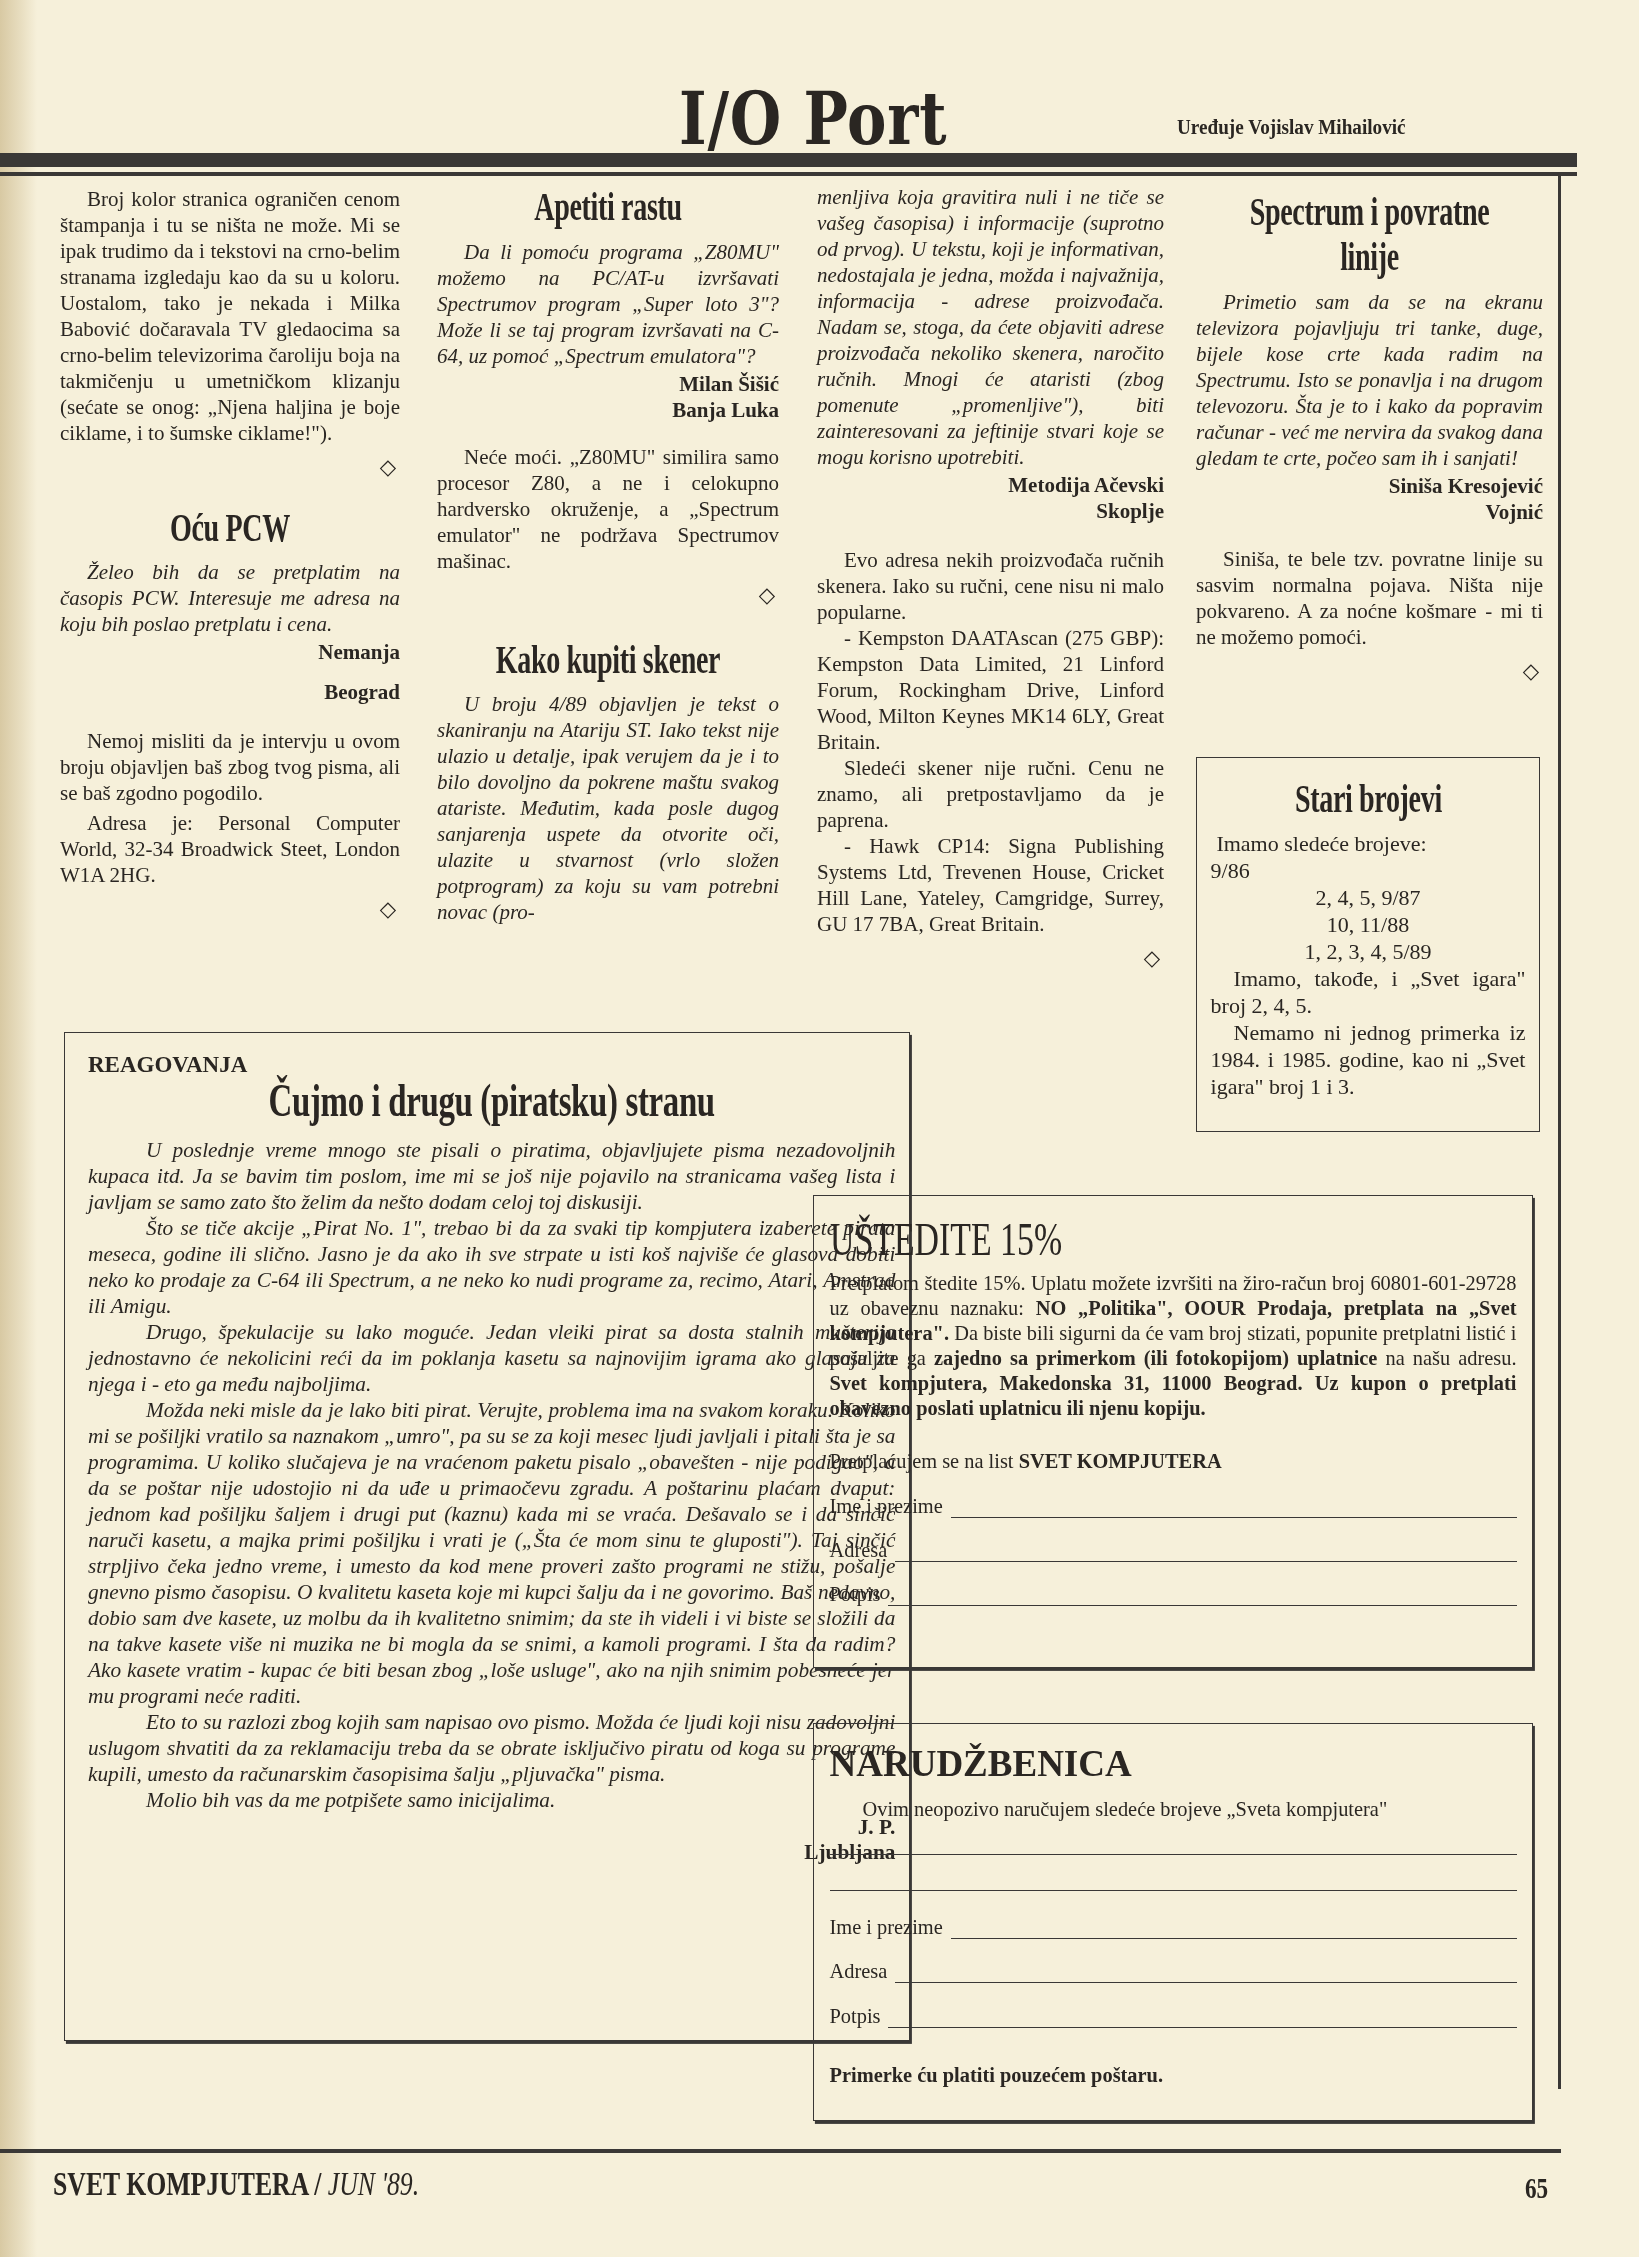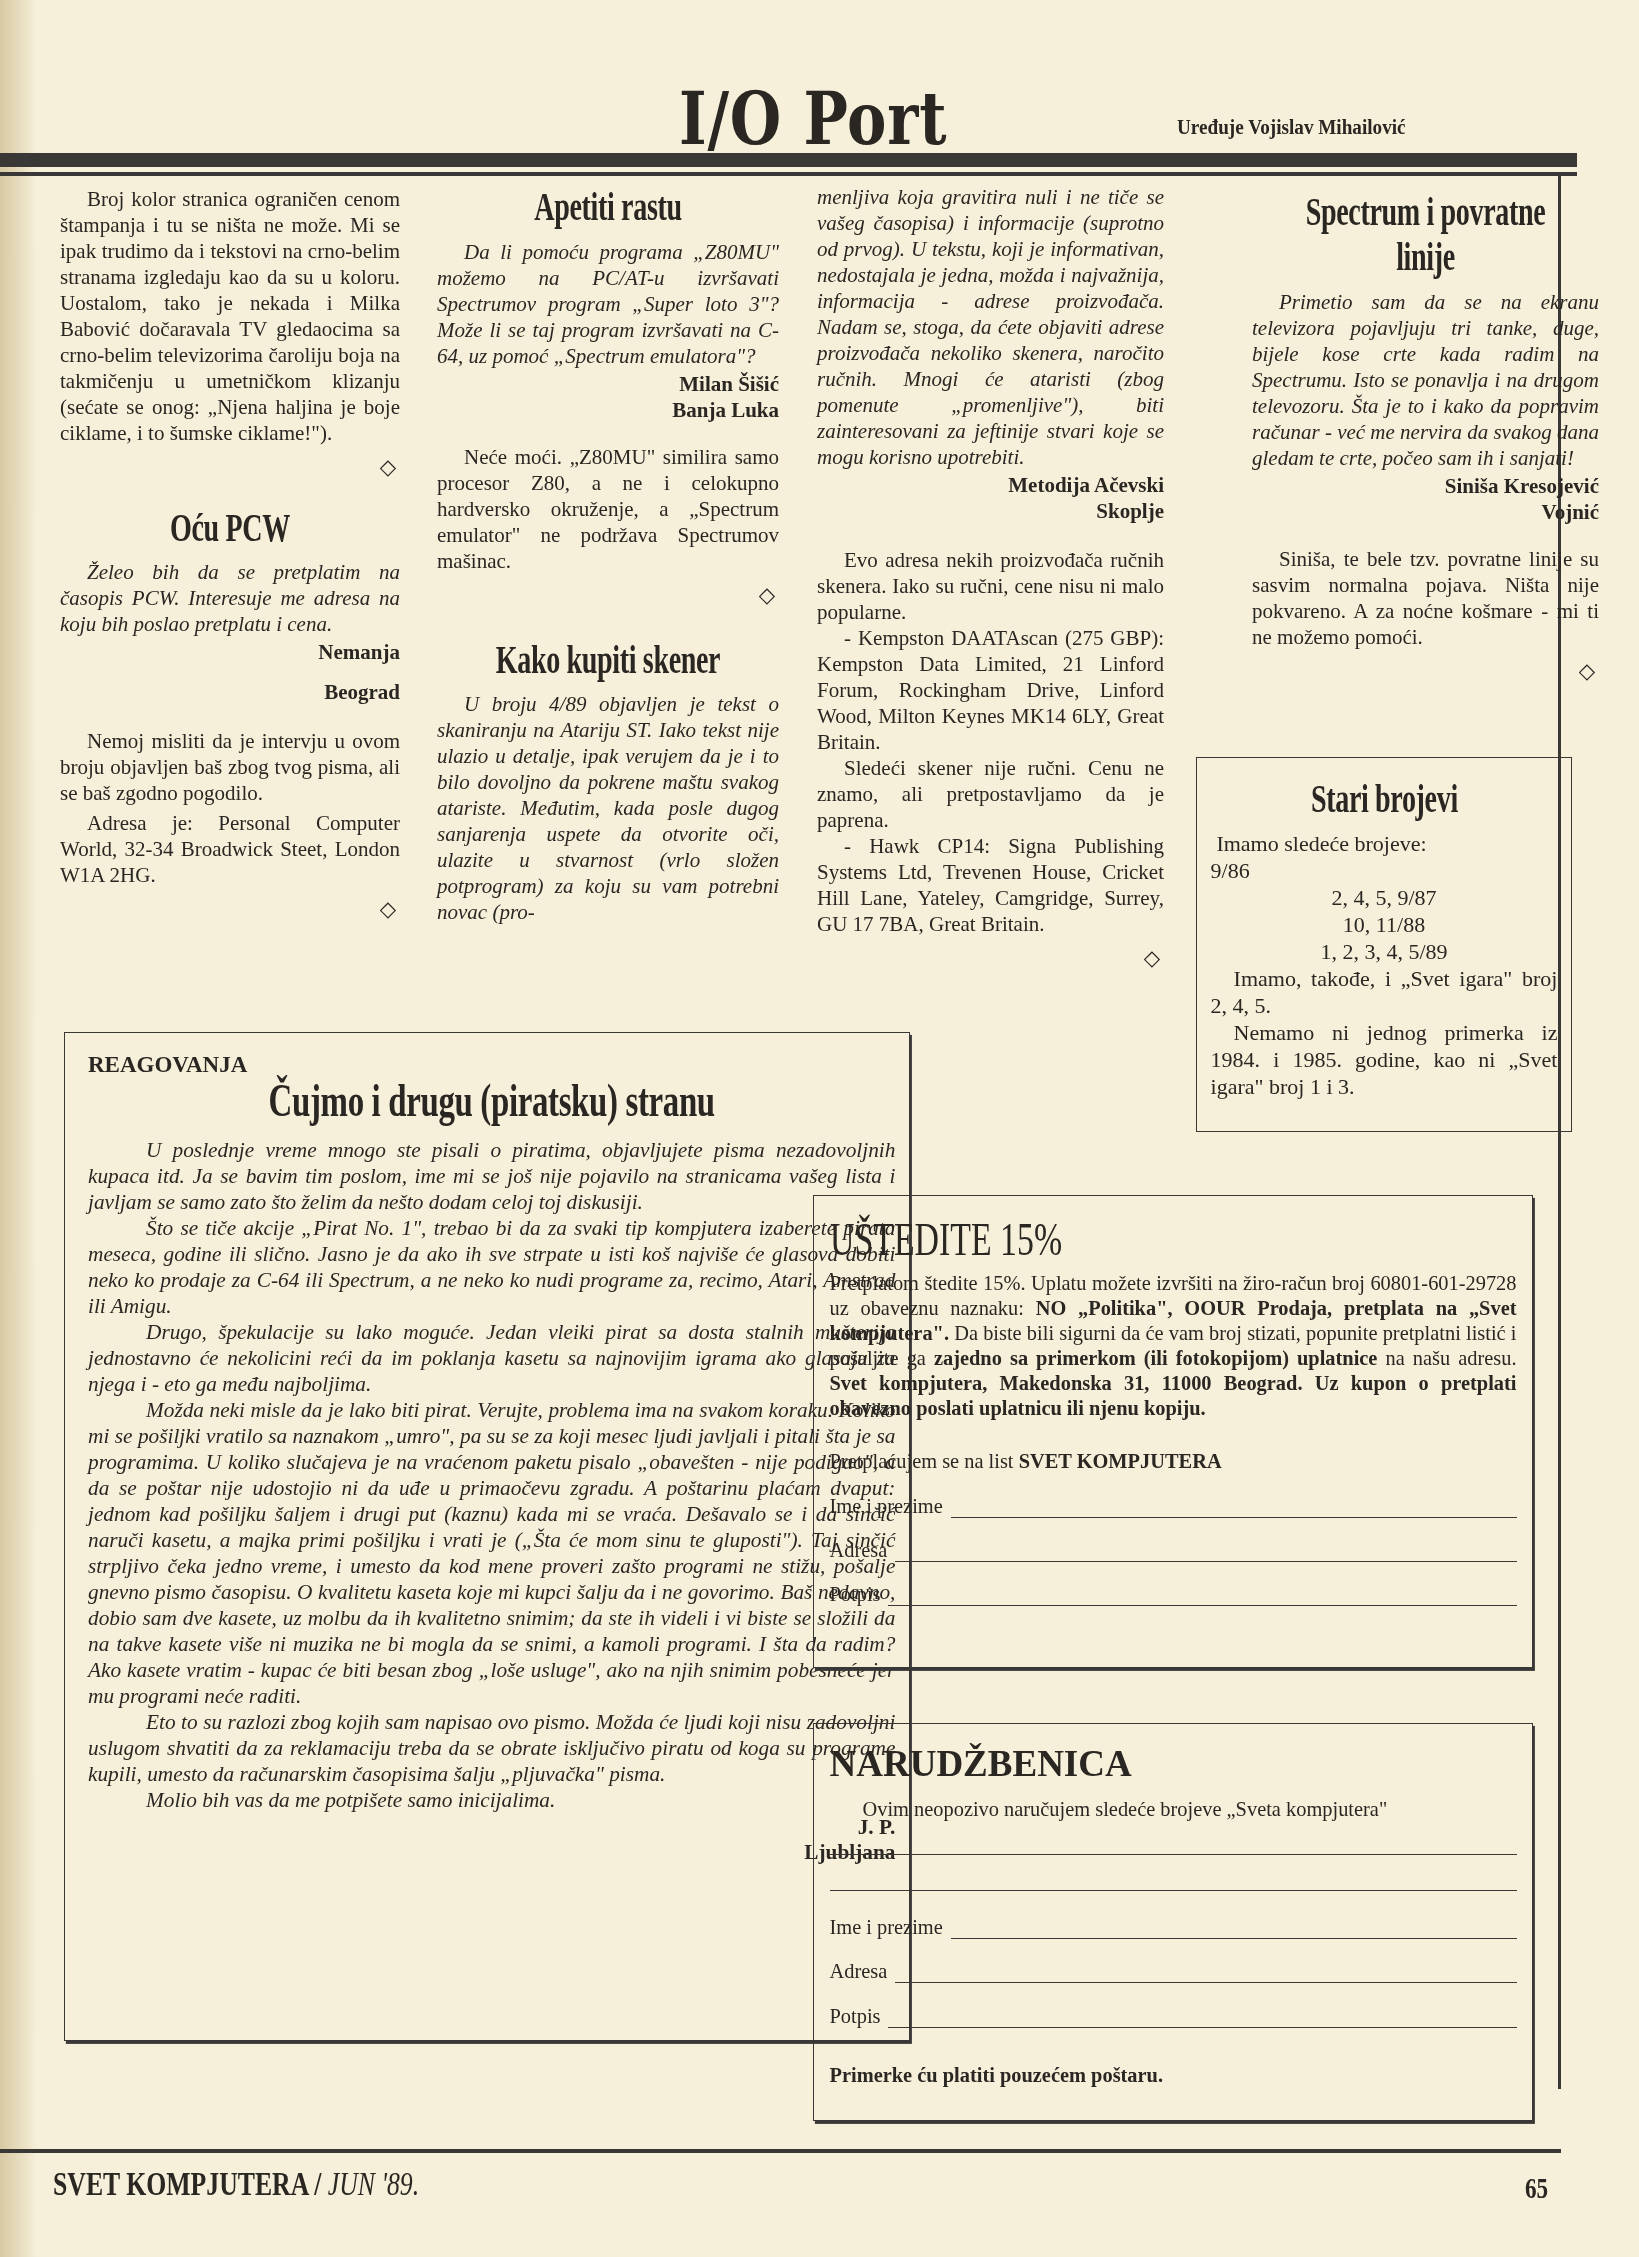--- a/index.html
+++ b/index.html
@@ -74,31 +74,31 @@
   <div class="sig">Metodija Ačevski</div>
   <div class="sig" style="margin-top:0">Skoplje</div>
   <div style="height:23px"></div>
   <p>Evo adresa nekih proizvođača ručnih skenera. Iako su ručni, cene nisu ni malo popularne.</p>
   <p>- Kempston DAATAscan (275 GBP): Kempston Data Limited, 21 Linford Forum, Rockingham Drive, Linford Wood, Milton Keynes MK14 6LY, Great Britain.</p>
   <p>Sledeći skener nije ručni. Cenu ne znamo, ali pretpostavljamo da je paprena.</p>
   <p>- Hawk CP14: Signa Publishing Systems Ltd, Trevenen House, Cricket Hill Lane, Yateley, Camgridge, Surrey, GU 17 7BA, Great Britain.</p>
   <span class="diamond">◇</span>
 </div>
 
-<div class="col" style="left:1252px;top:189px;width:347px;">
+<div class="col" style="left:1196px;top:189px;width:347px;">
   <h2>Spectrum i povratne linije</h2>
   <p class="it">Primetio sam da se na ekranu televizora pojavljuju tri tanke, duge, bijele kose crte kada radim na Spectrumu. Isto se ponavlja i na drugom televozoru. Šta je to i kako da popravim računar - već me nervira da svakog dana gledam te crte, počeo sam ih i sanjati!</p>
   <div class="sig">Siniša Kresojević</div>
   <div class="sig" style="margin-top:0">Vojnić</div>
   <div style="height:21.3px"></div>
   <p>Siniša, te bele tzv. povratne linije su sasvim normalna pojava. Ništa nije pokvareno. A za noćne košmare - mi ti ne možemo pomoći.</p>
   <span class="diamond">◇</span>
 </div>
 
-<div class="box" style="left:1196px;top:757px;width:376px;height:375px;padding:17.5px 13.6px;box-sizing:border-box;box-shadow:none;">
+<div class="box" style="left:1196px;top:757px;width:344px;height:375px;padding:17.5px 13.6px;box-sizing:border-box;box-shadow:none;">
   <h2>Stari brojevi</h2>
   <div style="font-size:22px;line-height:27px;">
     <div style="padding-left:5.8px">Imamo sledeće brojeve:</div>
     <div style="text-align:left">9/86</div>
     <div style="text-align:center">2, 4, 5, 9/87</div>
     <div style="text-align:center">10, 11/88</div>
     <div style="text-align:center">1, 2, 3, 4, 5/89</div>
     <p style="margin:0;text-indent:23px;text-align:justify">Imamo, takođe, i „Svet igara" broj 2, 4, 5.</p>
     <p style="margin:0;text-indent:23px;text-align:justify">Nemamo ni jednog primerka iz 1984. i 1985. godine, kao ni „Svet igara" broj 1 i 3.</p>
   </div>

